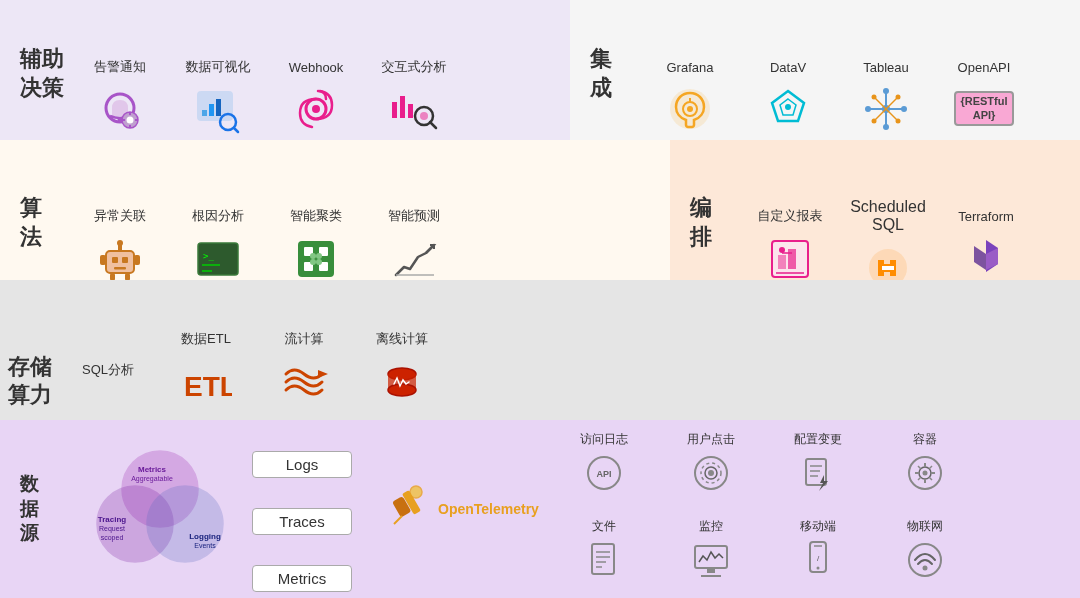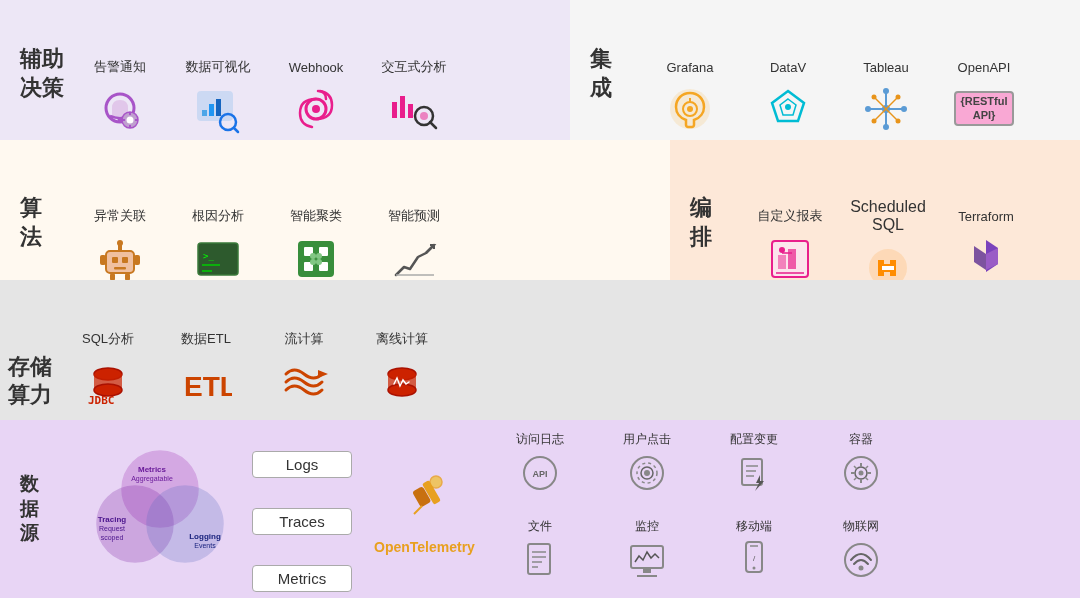--- a/index.html
+++ b/index.html
@@ -132,21 +132,21 @@
       font-weight: 500;
       color: #333;
       text-align: center;
       min-width: 100px;
       margin-top: 24px;
     }
 
     
     .otel-block {
       display: flex;
-      flex-direction: column;
+      flex-direction: row;
       align-items: center;
       gap: 4px;
       margin: 0 10px;
     }
     .otel-icon {
       font-size: 48px;
     }
     .otel-label {
       font-size: 14px;
       font-weight: bold;
@@ -438,28 +438,20 @@
   </div>
 
   <div class="row3">
     <div class="section-title">存储<br>算力</div>
     <div class="items-row">
 
 
 
       <div class="item-cell">
         <div class="item-label">SQL分析</div>
-        <div class="item-icon">
-          <svg viewBox="0 0 52 52" fill="none">
-            <ellipse cx="26" cy="18" rx="14" ry="6" fill="#cc2200" stroke="#aa1100" stroke-width="1.5"></ellipse>
-            <rect x="12" y="18" width="28" height="16" fill="#cc2200" opacity="0.7"></rect>
-            <ellipse cx="26" cy="34" rx="14" ry="6" fill="#cc2200" stroke="#aa1100" stroke-width="1.5"></ellipse>
-            <text x="6" y="48" font-size="11" font-weight="bold" fill="#cc2200" font-family="monospace">JDBC</text>
-          </svg>
-        </div>
       </div>
 
       <div class="item-cell">
         <div class="item-label">数据ETL</div>
         <div class="item-icon">
           <svg viewBox="0 0 52 52" fill="none">
             <text x="4" y="40" font-size="28" font-weight="900" fill="#cc4400" font-family="Arial Black, sans-serif">ETL</text>
           </svg>
         </div>
       </div>

